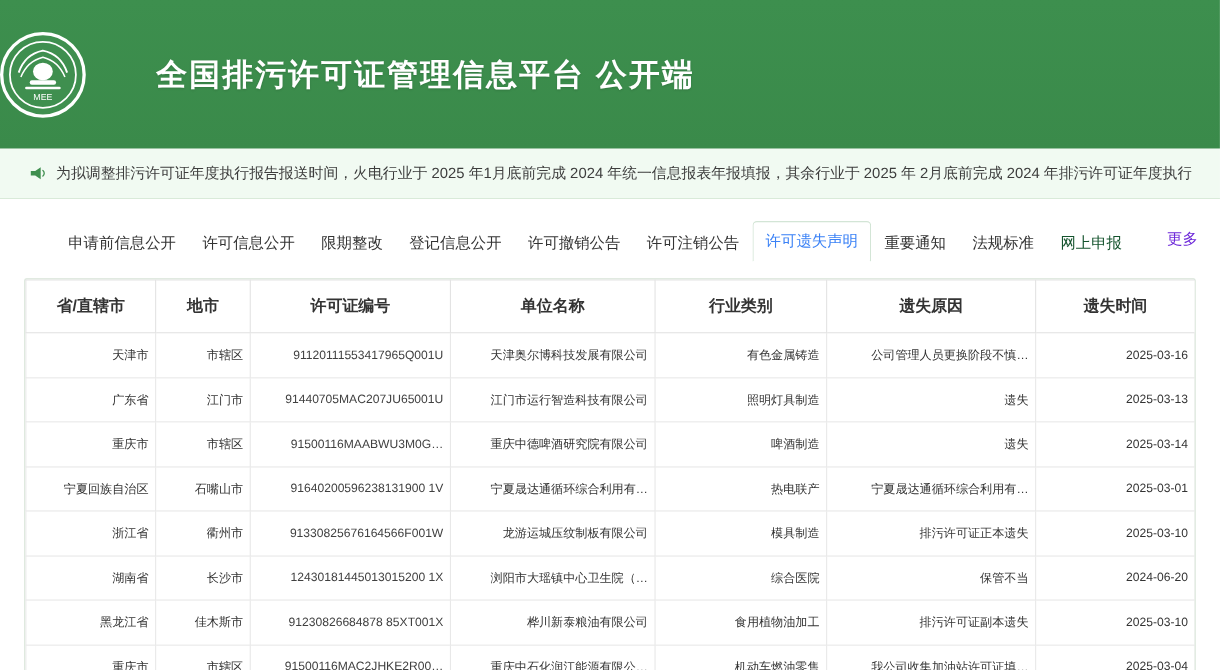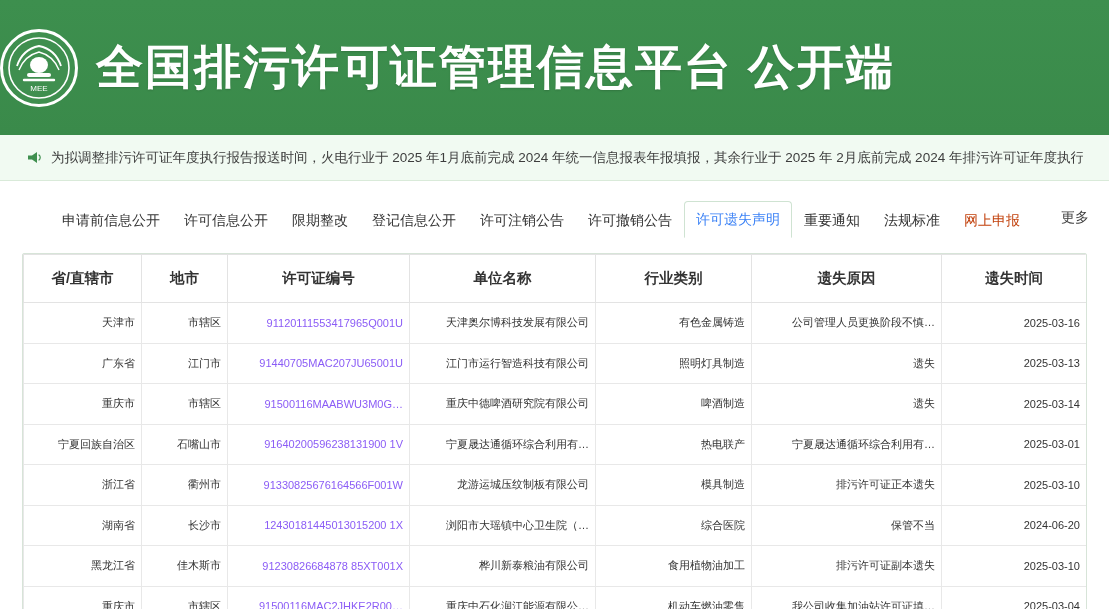--- a/index.html
+++ b/index.html
@@ -40,25 +40,26 @@
     background: #3f8f4f;
     position: relative;
     display: flex;
     align-items: center;
     justify-content: center;
     flex-shrink: 0;
   }
   .emblem svg { display: block; }
   .site-title {
     color: #ffffff;
-    font-size: 47px;
+    font-size: 28px;
     font-weight: bold;
     letter-spacing: 2px;
     white-space: nowrap;
     text-shadow: 0 1px 2px rgba(0,0,0,0.15);
+    margin-left: 46px;
   }
   
   .notice {
     height: 46px;
     background: #f1faf2;
     border-bottom: 1px solid #d9ead9;
     display: flex;
     align-items: center;
     padding: 0 26px;
     overflow: hidden;
@@ -106,26 +107,26 @@
   }
   .tab.active {
     color: #3b82f6;
     border: 1px solid #cfe3d2;
     border-bottom: 1px solid #ffffff;
     border-radius: 4px 4px 0 0;
     background: #ffffff;
     font-weight: normal;
   }
   .tab.highlight {
-    color: #c2410c;
+    color: #14532d;
   }
   .more-link {
     margin-left: auto;
     font-size: 14px;
-    color: #404040;
+    color: #6d28d9;
     cursor: pointer;
     padding-bottom: 10px;
     white-space: nowrap;
   }
   
   .panel {
     margin: 16px 22px;
     border: 1px solid #d7e4d8;
     border-radius: 2px;
     background: #ffffff;
@@ -153,21 +154,21 @@
     color: #333333;
     border: 1px solid #e8e8e8;
     height: 40.5px;
     text-align: right;
     padding: 0 6px;
     white-space: nowrap;
     overflow: hidden;
     text-overflow: ellipsis;
   }
   table.grid td.lic {
-    color: #8b5cf6;
+    color: #404040;
   }
   col.c0 { width: 118px; }
   col.c1 { width: 86px; }
   col.c2 { width: 182px; }
   col.c3 { width: 186px; }
   col.c4 { width: 156px; }
   col.c5 { width: 190px; }
   col.c6 { width: 145px; }
 </style>
 </head>
@@ -201,22 +202,22 @@
     </span>
     <span class="notice-text">为拟调整排污许可证年度执行报告报送时间，火电行业于 2025 年1月底前完成 2024 年统一信息报表年报填报，其余行业于 2025 年 2月底前完成 2024 年排污许可证年度执行报</span>
   </div>
 
   <div class="tabbar">
     <div class="tabs">
       <div class="tab">申请前信息公开</div>
       <div class="tab">许可信息公开</div>
       <div class="tab">限期整改</div>
       <div class="tab">登记信息公开</div>
+      <div class="tab">许可撤销公告</div>
       <div class="tab">许可注销公告</div>
-      <div class="tab">许可撤销公告</div>
       <div class="tab active">许可遗失声明</div>
       <div class="tab">重要通知</div>
       <div class="tab">法规标准</div>
       <div class="tab highlight">网上申报</div>
     </div>
     <div class="more-link">更多</div>
   </div>
 
   <div class="panel">
     <table class="grid">

